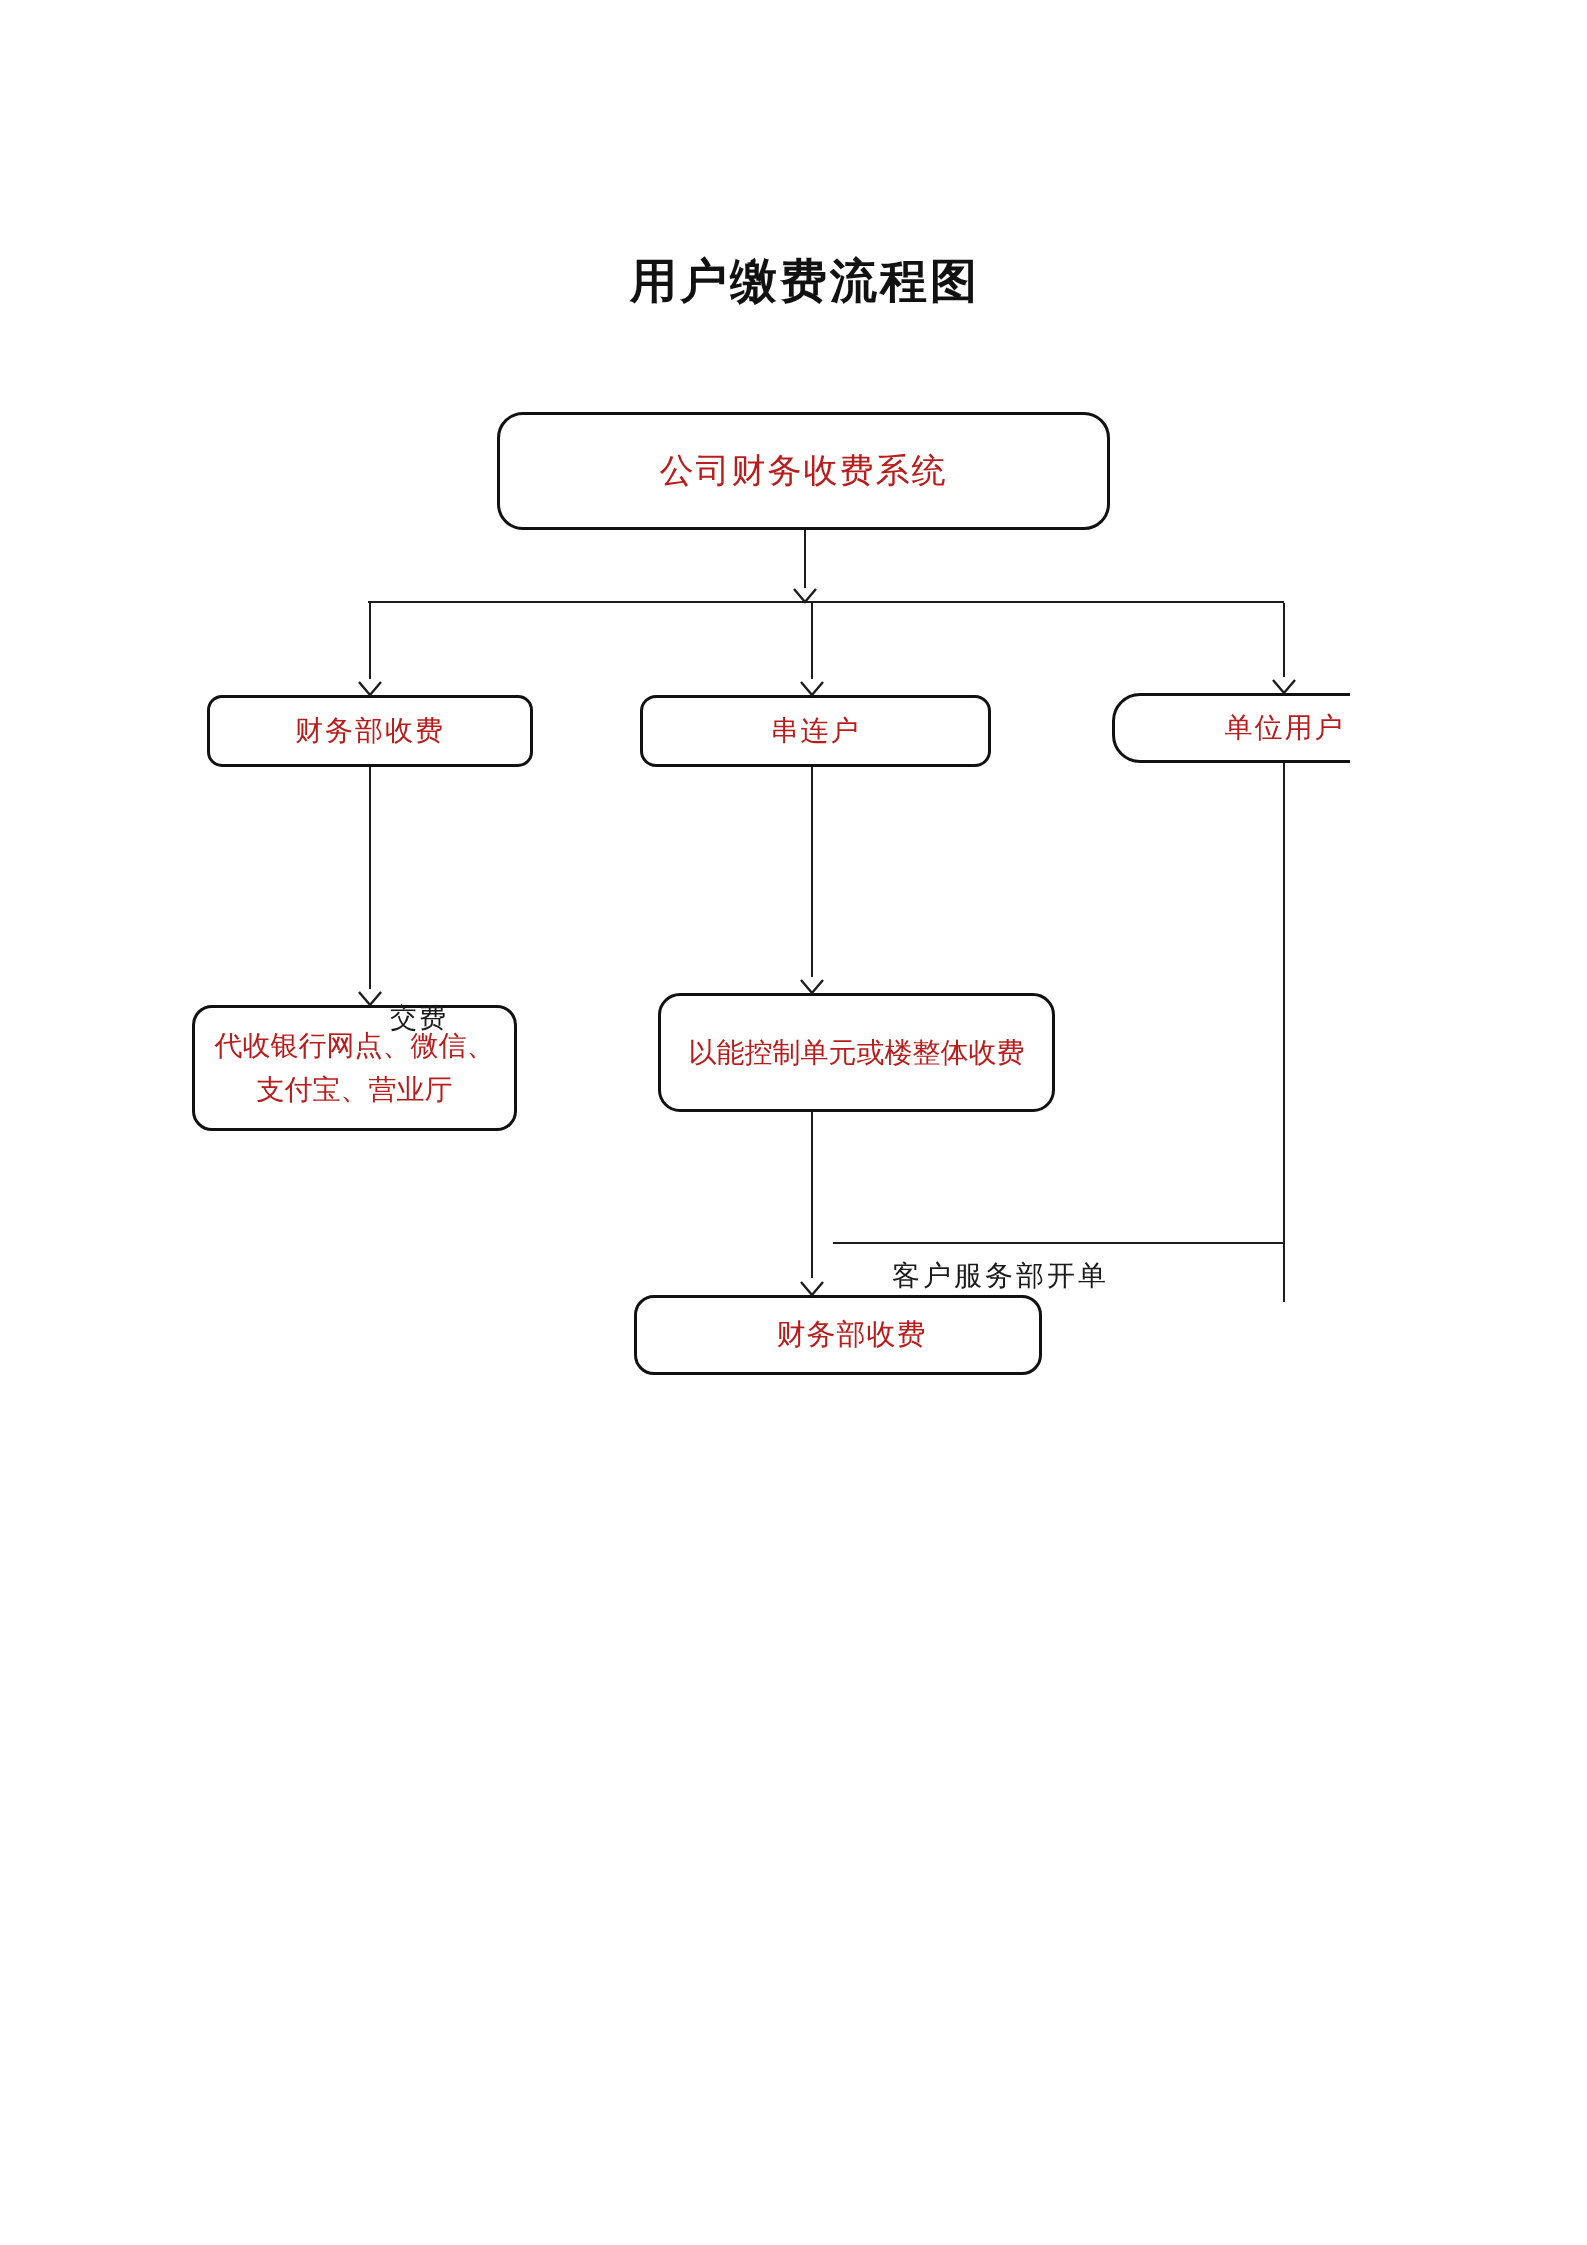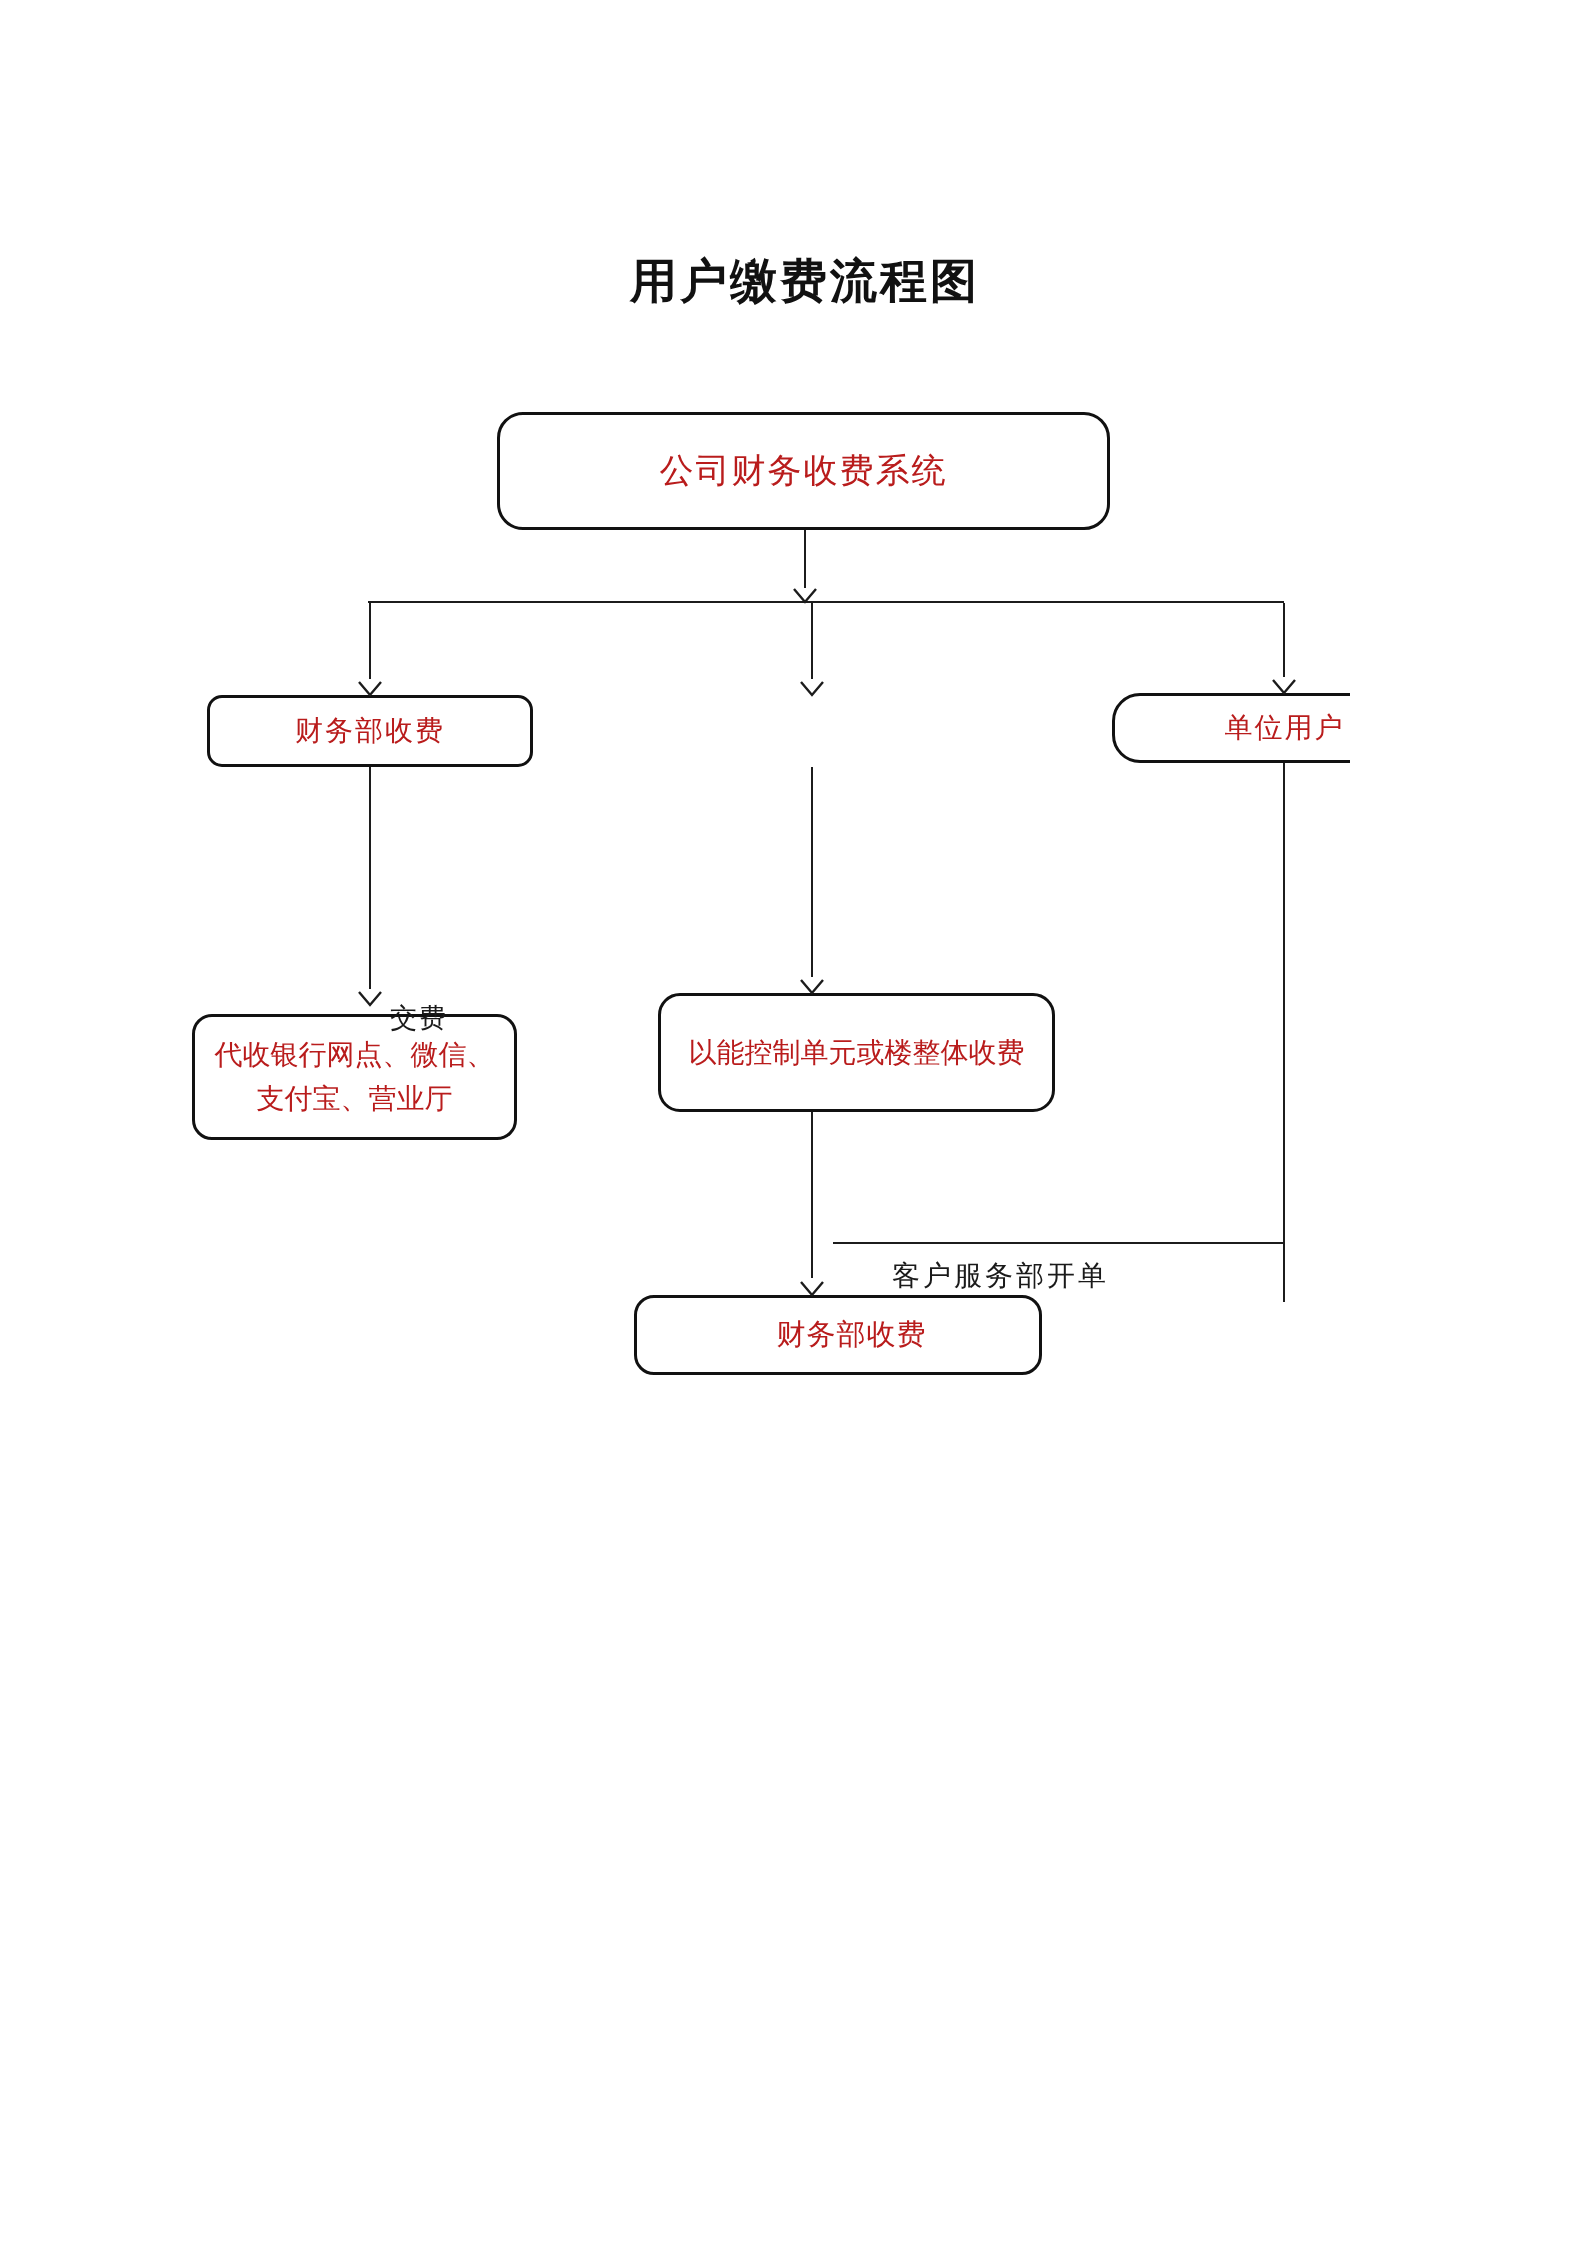--- a/index.html
+++ b/index.html
@@ -35,21 +35,21 @@
     align-items: center;
     justify-content: center;
     text-align: center;
     box-sizing: content-box;
     color: #b91c1c;
   }
   .node-system   { left: 497px;  top: 412px;  width: 607px; height: 112px; border-radius: 26px; font-size: 34px; letter-spacing: 2px; }
   .node-split    { left: 207px;  top: 695px;  width: 320px; height: 66px;  border-radius: 15px; font-size: 28px; letter-spacing: 2px; }
   .node-serial   { left: 640px;  top: 695px;  width: 345px; height: 66px;  border-radius: 16px; font-size: 28px; letter-spacing: 2px; }
   .node-unit     { left: 1112px; top: 693px;  width: 339px; height: 64px;  border-radius: 28px; font-size: 28px; letter-spacing: 2px; }
-  .node-bank     { left: 192px;  top: 1005px; width: 319px; height: 120px; border-radius: 20px; font-size: 28px; flex-direction: column; line-height: 44px; margin-top: 9px; }
+  .node-bank     { left: 192px;  top: 1005px; width: 319px; height: 120px; border-radius: 20px; font-size: 28px; flex-direction: column; line-height: 44px; }
   .node-building { left: 658px;  top: 993px;  width: 391px; height: 113px; border-radius: 22px; font-size: 28px; }
   .node-finance  { left: 634px;  top: 1295px; width: 375px; height: 74px;  border-radius: 20px; font-size: 29px; letter-spacing: 1px; padding-left: 27px; }
   .vline, .hline {
     position: absolute;
     background: #1c1c1c;
   }
   .vline { width: 2px; }
   .hline { height: 2px; }
   .l1  { left: 804px;  top: 530px;  height: 58px; }
   .l2  { left: 368px;  top: 601px;  width: 916px; }
@@ -79,20 +79,21 @@
 </style>
 </head>
 <body>
 
 <div class="page">
 
   <div class="title">用户缴费流程图</div>
 
   <div class="node node-system">公司财务收费系统</div>
   <div class="node node-split">财务部收费</div>
+  <div class="node node-serial">串连户</div>
   <div class="node node-unit">单位用户</div>
   <div class="node node-bank">
     <div>代收银行网点、微信、</div>
     <div>支付宝、营业厅</div>
   </div>
   <div class="node node-building">以能控制单元或楼整体收费</div>
   <div class="node node-finance">财务部收费</div>
 
   <div class="vline l1"></div>
   <div class="hline l2"></div>

